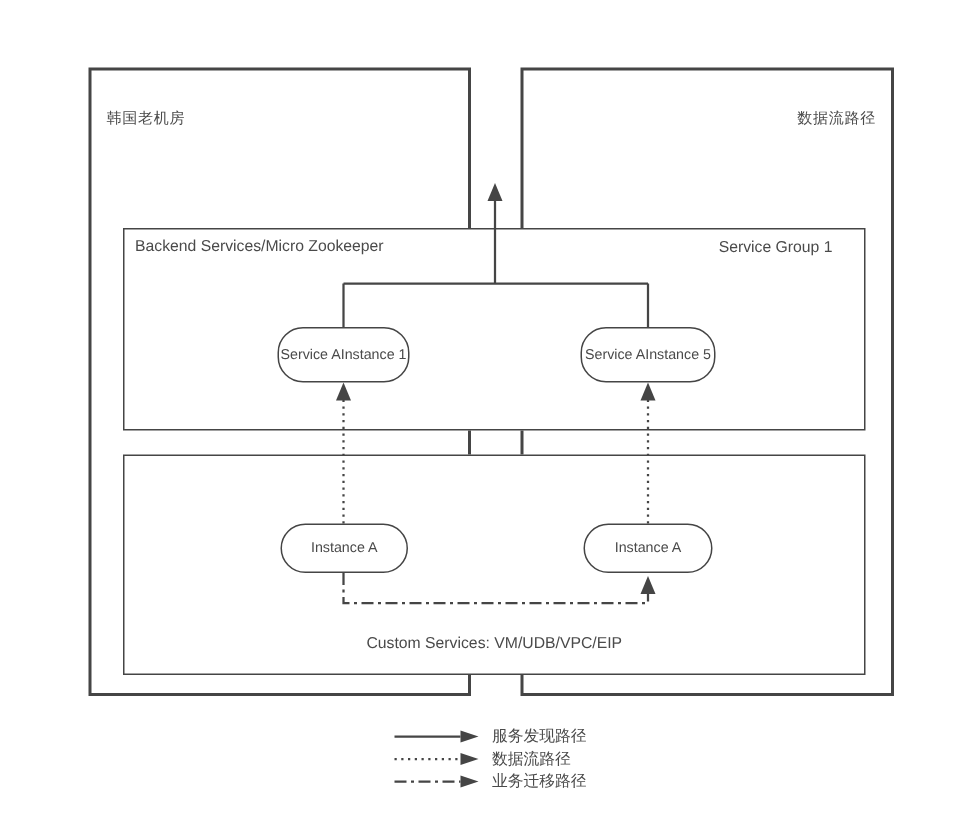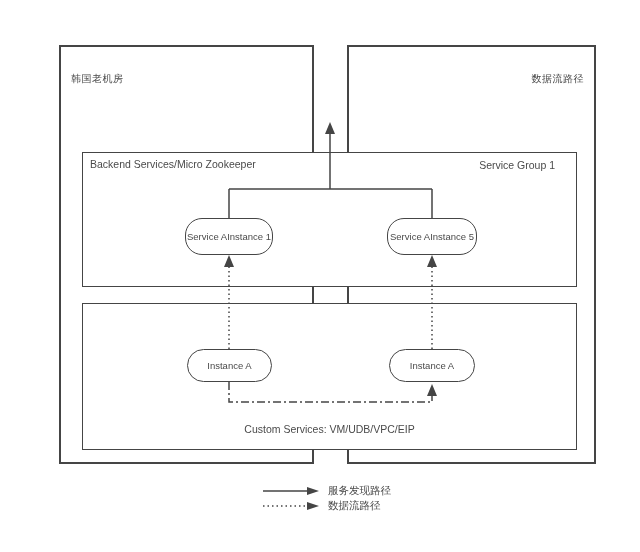--- a/index.html
+++ b/index.html
@@ -199,15 +199,22 @@
       </svg>
       <span class="legend-label">服务发现路径</span>
     </div>
     <div class="legend-row">
       <svg width="58" height="10">
         <line x1="1" y1="5" x2="45" y2="5" stroke="#454545" stroke-width="1.5" stroke-dasharray="1.5,3"></line>
         <polygon points="57,5 45,1 45,9" fill="#454545"></polygon>
       </svg>
       <span class="legend-label">数据流路径</span>
     </div>
+    <div class="legend-row">
+      <svg width="58" height="10">
+        <line x1="1" y1="5" x2="45" y2="5" stroke="#454545" stroke-width="1.5" stroke-dasharray="8,3,2,3"></line>
+        <polygon points="57,5 45,1 45,9" fill="#454545"></polygon>
+      </svg>
+      <span class="legend-label">业务迁移路径</span>
+    </div>
   </div>
 
 </div>
 
 </body></html>

